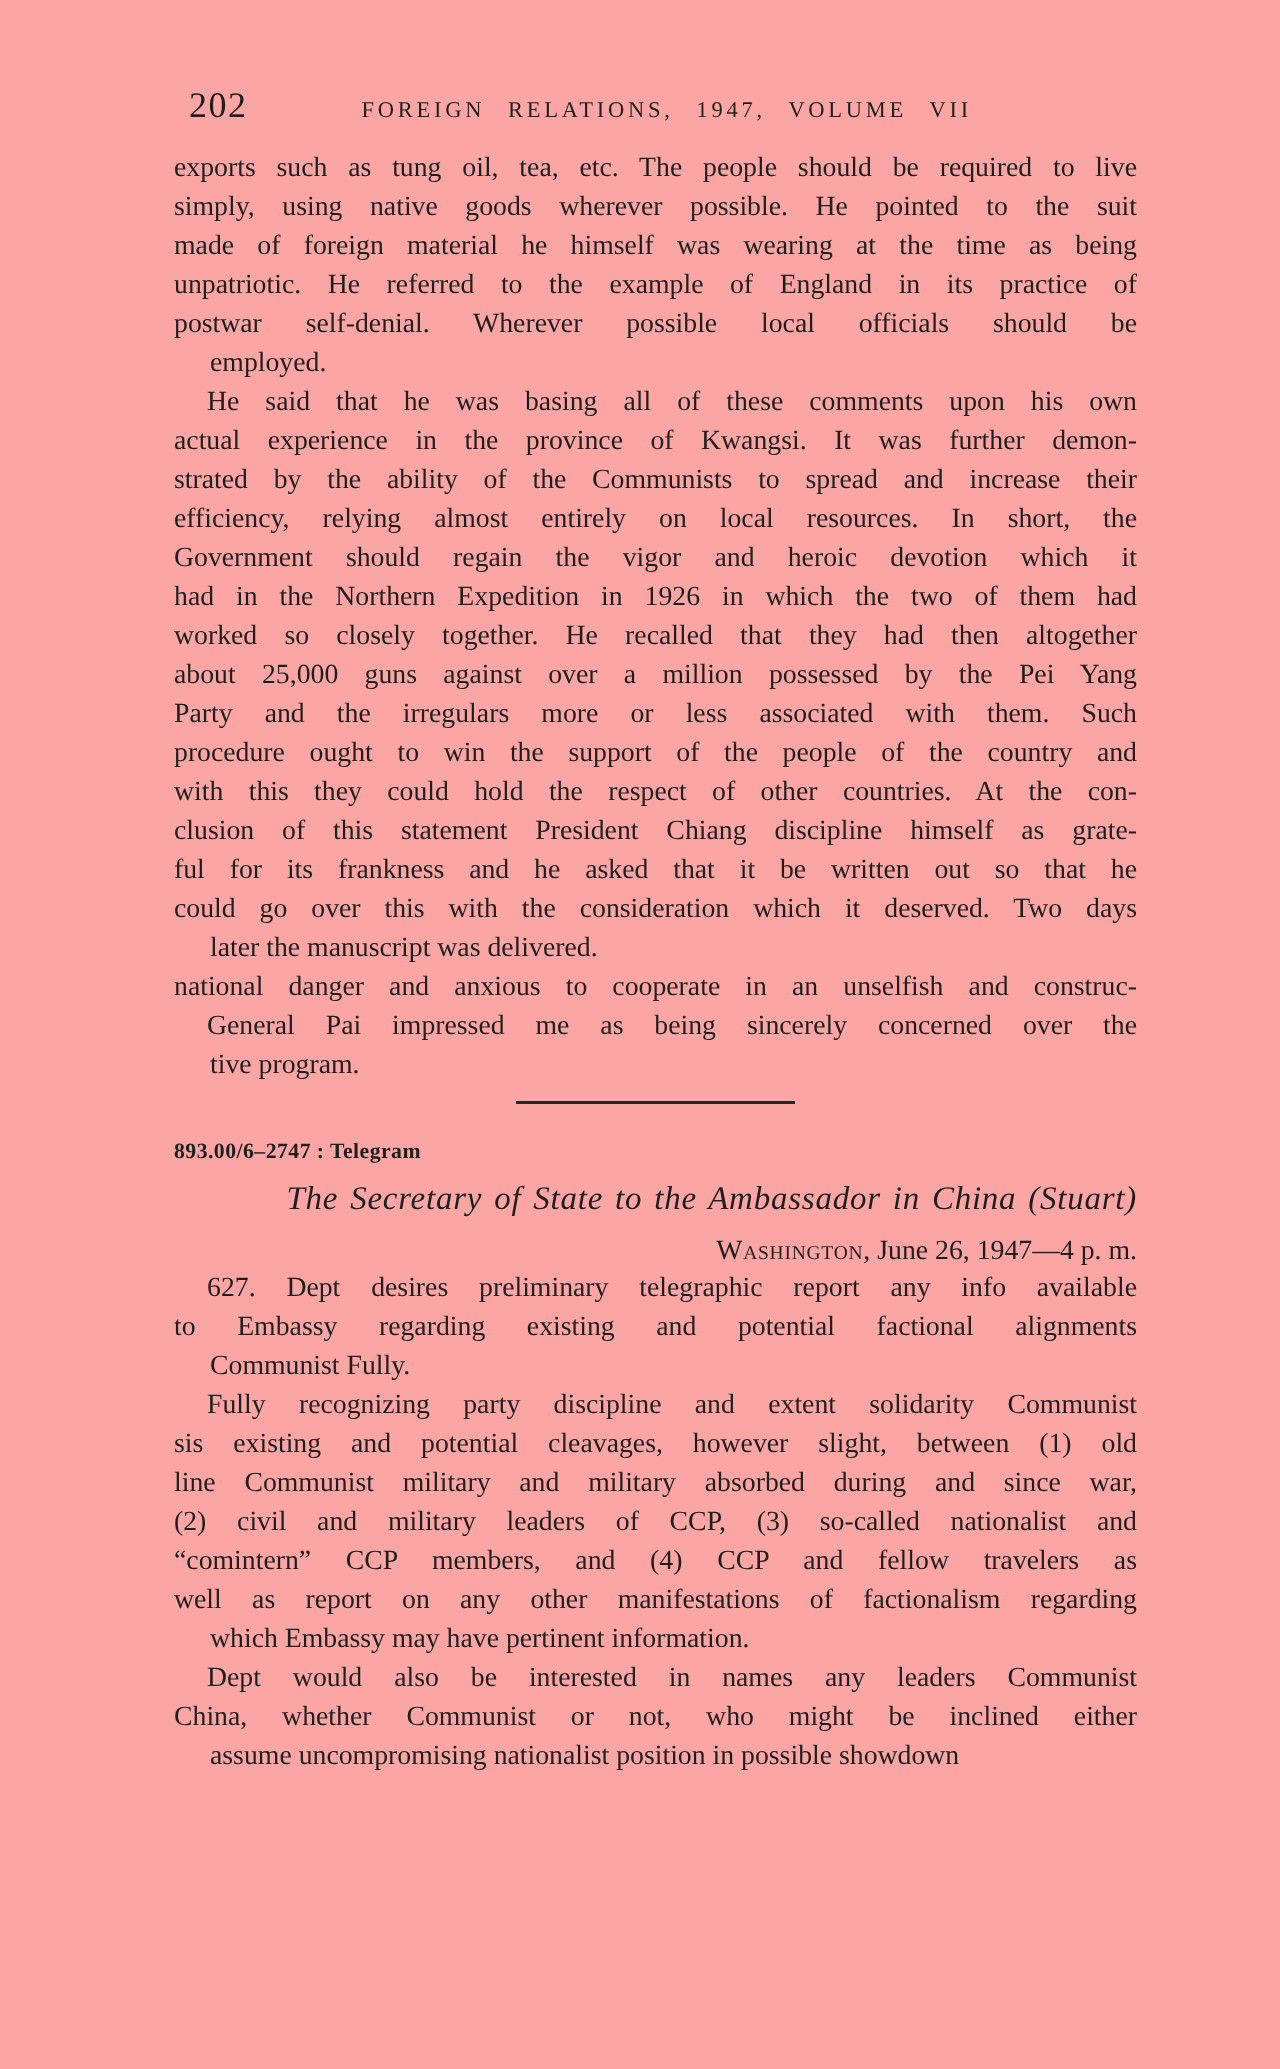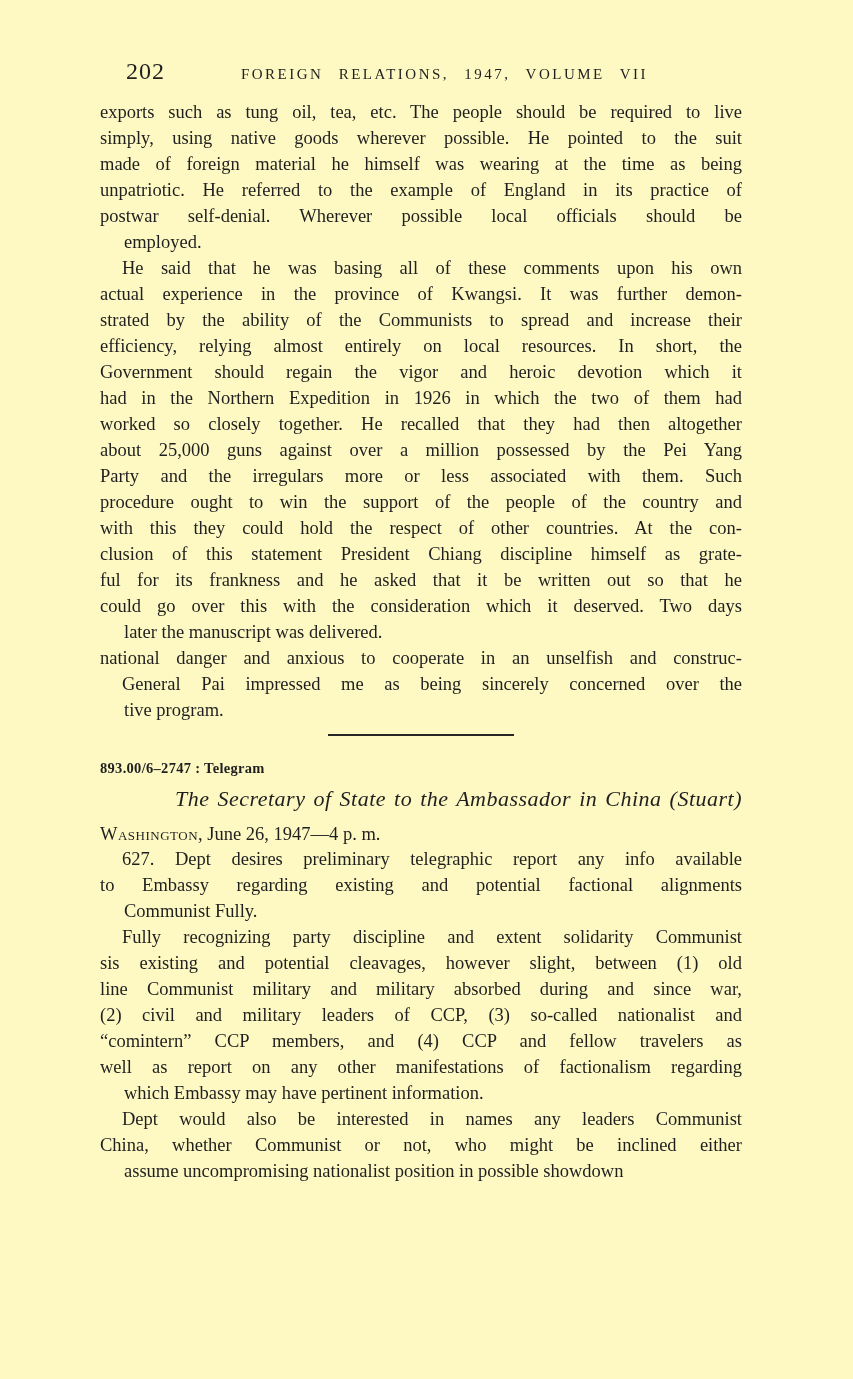--- a/index.html
+++ b/index.html
@@ -4,21 +4,21 @@
 <style>
   html, body {
     margin: 0;
     padding: 0;
     background: #ffffff;
   }
   .page {
     position: relative;
     width: 853px;
     height: 1379px;
-    background: #fef9c3;
+    background: #fca5a5;
     font-family: "Liberation Serif", "DejaVu Serif", serif;
     color: #1f1f1f;
     overflow: hidden;
   }
   .running-head {
     position: absolute;
     top: 58px;
     left: 112px;
     width: 642px;
     display: flex;
@@ -33,21 +33,21 @@
     flex: 1;
     text-align: center;
     font-size: 15px;
     letter-spacing: 2.5px;
     word-spacing: 9px;
     padding-right: 30px;
   }
   .content {
     position: absolute;
     top: 99px;
-    left: 100px;
+    left: 116px;
     width: 642px;
     font-size: 18.5px;
     line-height: 26px;
   }
   .paragraph { margin: 0; }
   .line {
     text-align: justify;
     text-align-last: justify;
   }
   .line.last {
@@ -74,21 +74,21 @@
   .doc-heading {
     font-style: italic;
     text-align: right;
     font-size: 22px;
     line-height: 26px;
     margin-top: 7px;
     letter-spacing: 0.5px;
     word-spacing: 2px;
   }
   .dateline {
-    text-align: left;
+    text-align: right;
     font-size: 18.5px;
     line-height: 24px;
     margin-top: 10px;
   }
   .smallcaps {
     font-variant: small-caps;
     letter-spacing: 0.5px;
   }
 </style>
 </head>

